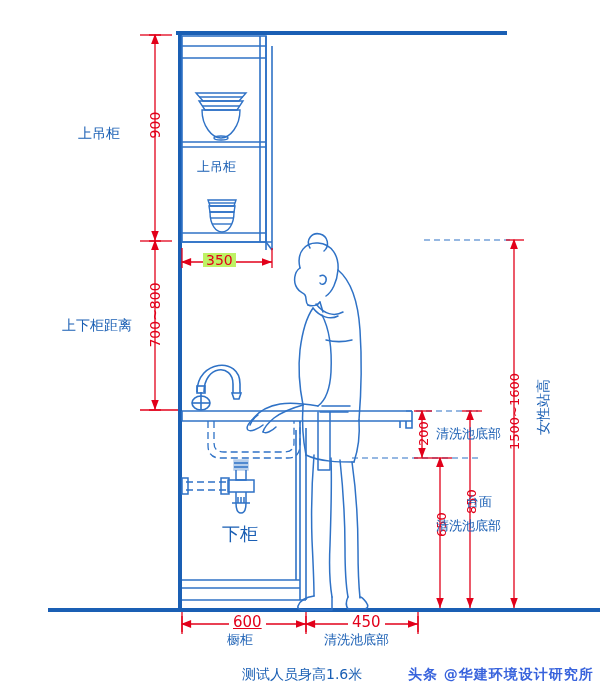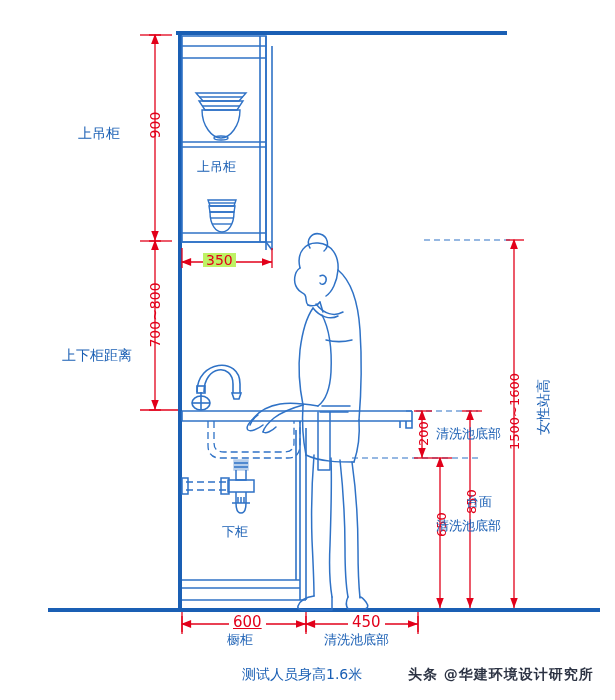--- a/index.html
+++ b/index.html
@@ -4,21 +4,21 @@
 <style>
   html,body{margin:0;padding:0;background:#ffffff;}
   body{width:615px;height:700px;overflow:hidden;
        font-family:"DejaVu Sans","Liberation Sans",sans-serif;}
   #stage{position:relative;width:615px;height:700px;background:#fff;}
   #stage svg{position:absolute;left:0;top:0;}
   .txt{position:absolute;white-space:nowrap;line-height:1;}
   .blue{color:#1a5fb4;}
   .red{color:#e2001a;}
   .rot{transform-origin:50% 50%;transform:rotate(-90deg);}
-  .wm{color:#0f172a;font-weight:bold;letter-spacing:1px;opacity:.88;text-align:center;}
+  .wm{color:#1d4ed8;font-weight:bold;letter-spacing:1px;opacity:.88;text-align:center;}
 </style>
 </head>
 <body>
 
 <div id="stage">
 
   <svg width="615" height="700" viewBox="0 0 615 700">
     <defs>
       <marker id="ar" markerWidth="9" markerHeight="9" refX="8" refY="3" orient="auto" markerUnits="strokeWidth">
         <path d="M0,0 L8,3 L0,6 z" fill="#e2001a"></path>
@@ -225,29 +225,29 @@
       <line x1="418" y1="612" x2="418" y2="634"></line>
       <line x1="306" y1="624" x2="418" y2="624" marker-start="url(#arS)" marker-end="url(#ar)"></line>
       <line x1="418" y1="616" x2="418" y2="632"></line>
     </g>
   </svg>
 
   <div class="txt blue" style="left:78px;top:126px;font-size:14px;">上吊柜</div>
 
   <div class="txt red rot" style="left:135px;top:118px;width:40px;font-size:14px;text-align:center;">900</div>
 
-  <div class="txt blue" style="left:62px;top:318px;font-size:14px;margin-top:30px;">上下柜距离</div>
+  <div class="txt blue" style="left:62px;top:318px;font-size:14px;">上下柜距离</div>
 
   <div class="txt red rot" style="left:120px;top:308px;width:70px;font-size:14px;text-align:center;">700~800</div>
 
   <div class="txt red" style="left:203px;top:253px;font-size:14px;background:#bef264;padding:0 3px;">350</div>
 
   <div class="txt blue" style="left:197px;top:160px;font-size:13px;">上吊柜</div>
 
-  <div class="txt blue" style="left:222px;top:525px;font-size:13px;">下柜</div>
+  <div class="txt blue" style="left:222px;top:525px;font-size:18px;">下柜</div>
 
   <div class="txt red rot" style="left:404px;top:427px;width:38px;font-size:13px;text-align:center;">200</div>
 
   <div class="txt blue" style="left:436px;top:427px;font-size:13px;">清洗池底部</div>
 
   <div class="txt red rot" style="left:422px;top:518px;width:38px;font-size:13px;text-align:center;">650</div>
 
   <div class="txt blue" style="left:436px;top:519px;font-size:13px;">清洗池底部</div>
 
   <div class="txt red rot" style="left:452px;top:495px;width:38px;font-size:13px;text-align:center;">850</div>

